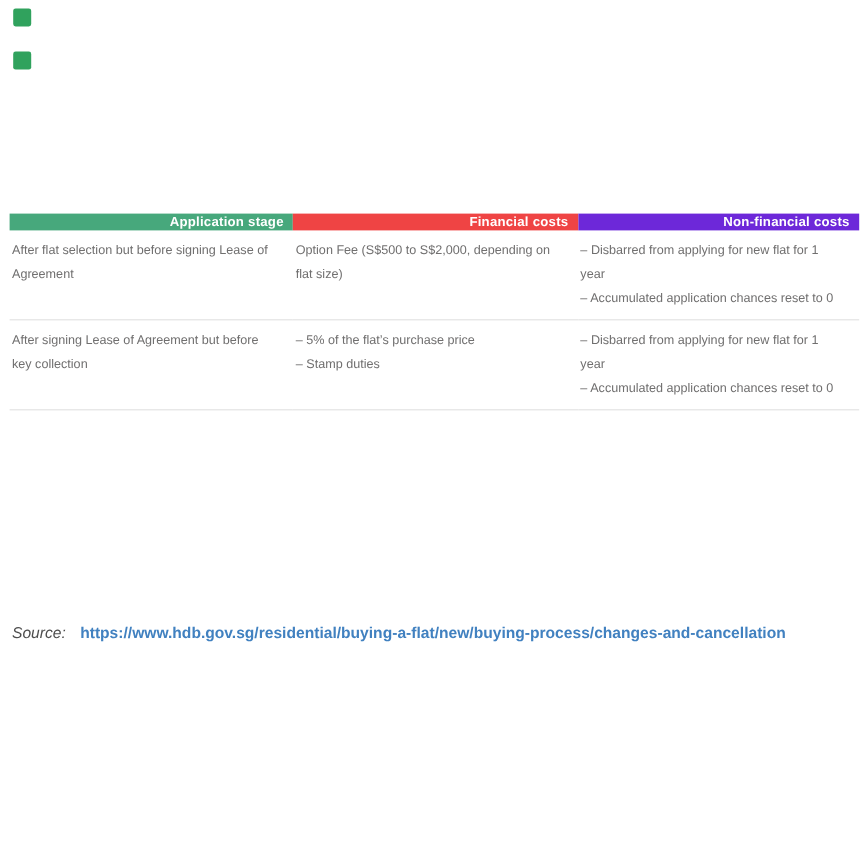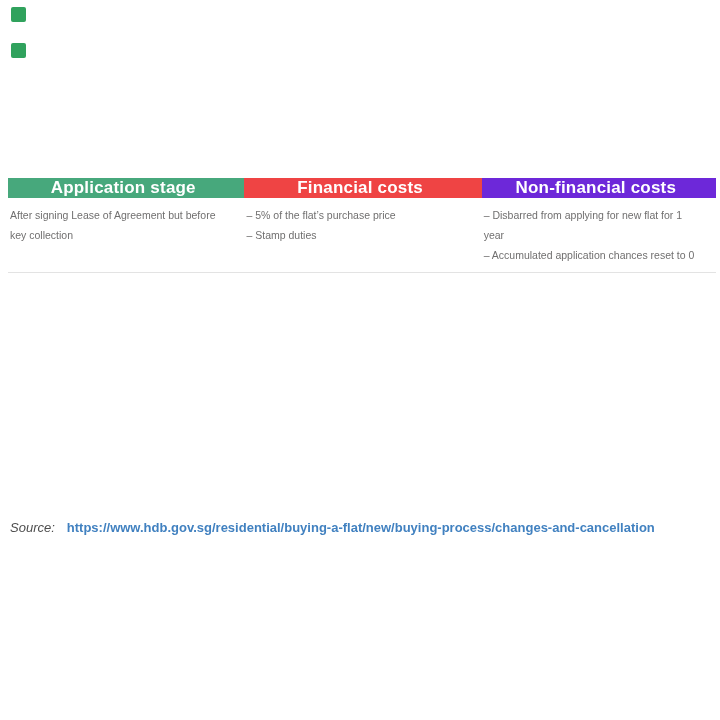--- a/index.html
+++ b/index.html
@@ -26,22 +26,22 @@
   table.costs-table {
     border-collapse:collapse;
     table-layout:fixed;
     width:100%;
   }
   col.c1 { width:33.4%; }
   col.c2 { width:33.5%; }
   col.c3 { width:33.1%; }
   thead th {
     color:#ffffff;
-    text-align:center;
-    font-size:17px;
+    text-align:right;
+    font-size:11px;
     font-weight:bold;
     height:14px;
     padding:0 8px 0 2px;
     letter-spacing:0.2px;
     vertical-align:middle;
   }
   tbody td {
     vertical-align:top;
     font-size:10.5px;
     line-height:20px;
@@ -83,20 +83,29 @@
       </colgroup>
     <thead>
       <tr>
         <th class="th-accent" style="background: rgb(71, 168, 124);">Application stage</th>
         <th class="th-accent" style="background: #ef4444;">Financial costs</th>
         <th class="th-accent" style="background: #6d28d9;">Non-financial costs</th>
       </tr>
     </thead>
     <tbody>
       <tr>
+        <td>After flat selection but before signing Lease of
+Agreement</td>
+        <td>Option Fee (S$500 to S$2,000, depending on
+flat size)</td>
+        <td>– Disbarred from applying for new flat for 1
+year
+– Accumulated application chances reset to 0</td>
+      </tr>
+      <tr>
         <td>After signing Lease of Agreement but before
 key collection</td>
         <td>– 5% of the flat’s purchase price
 – Stamp duties</td>
         <td>– Disbarred from applying for new flat for 1
 year
 – Accumulated application chances reset to 0</td>
       </tr>
     </tbody>
   </table>

